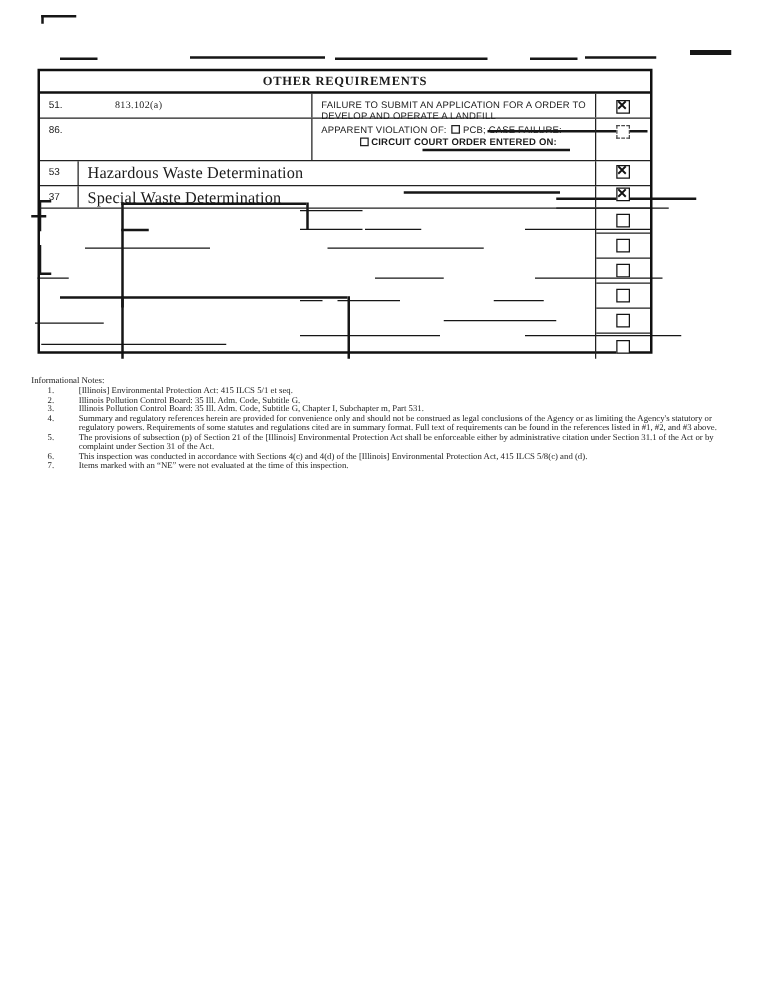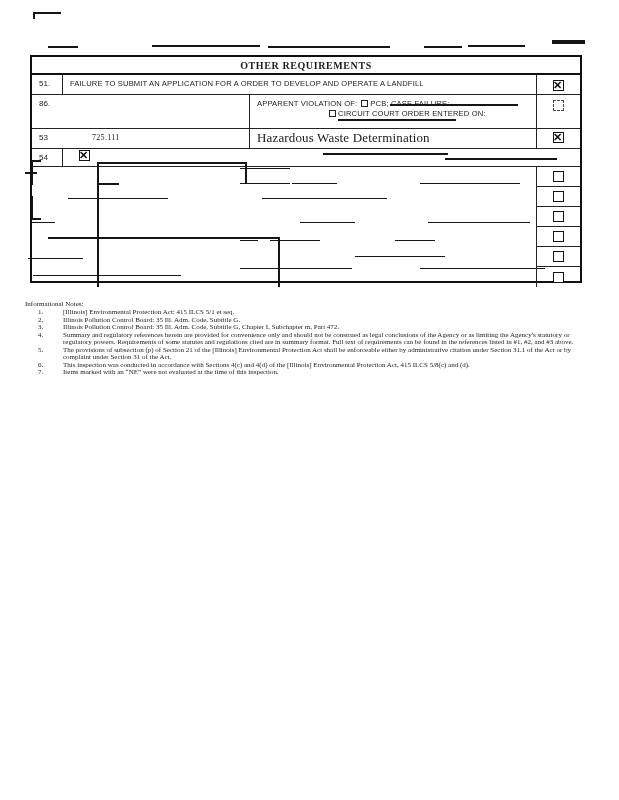--- a/index.html
+++ b/index.html
@@ -5,21 +5,21 @@
   html,body{margin:0;padding:0;}
   body{width:619px;height:800px;background:#ffffff;position:relative;
        font-family:"Liberation Sans",sans-serif;color:#1b1b1b;
        -webkit-font-smoothing:antialiased;}
   .page{position:absolute;inset:0;overflow:hidden;}
 
   
   .art{position:absolute;background:#161616;}
 
   
-  .tbl{position:absolute;left:30px;top:55px;width:552px;height:228px;
+  .tbl{position:absolute;left:30px;top:55px;width:492px;height:228px;
        border:2px solid #101010;box-sizing:border-box;background:transparent;}
   .hdr{height:16px;border-bottom:2px solid #101010;display:flex;
        align-items:center;justify-content:center;
        font-family:"Liberation Serif",serif;font-weight:bold;
        font-size:10px;letter-spacing:.6px;}
   .row{display:flex;border-bottom:1.3px solid #222;box-sizing:border-box;}
   .r51{height:20px;}
   .r52{height:34px;}
   .r53{height:20px;}
   .r54{height:18px;}
@@ -45,21 +45,21 @@
   .cb{width:11px;height:11px;border:1.5px solid #141414;box-sizing:border-box;
       position:relative;background:#fff;}
   .cb.checked::after{content:"\2715";position:absolute;left:-1px;top:-2.5px;
       font-size:11px;font-weight:bold;color:#101010;line-height:12px;}
   .cb-faint{border-style:dashed;border-width:1.3px;border-color:#4a4a4a;}
   .mt4{margin-top:5px;} .mt2{margin-top:3px;} .mt1{margin-top:1px;}
 
   
   .ibox{display:inline-block;width:7px;height:7px;border:1.1px solid #222;
         box-sizing:border-box;vertical-align:-1px;margin:0 2px 0 4px;}
-  .l2indent{margin-left:72px;display:inline-block;margin-top:1px;}
+  .l2indent{margin-left:31px;display:inline-block;margin-top:1px;font-weight:bold;}
 
   
   .notes{position:absolute;left:25px;top:301px;width:568px;
          font-family:"Liberation Serif",serif;font-size:7px;line-height:7.5px;
          color:#222;}
   .notes-heading{margin:0 0 .5px 0;}
   .nitem{display:flex;}
   .nnum{width:25px;margin-left:13px;flex:none;}
   .ntext{flex:1;}
 </style>
@@ -118,20 +118,21 @@
   </div>
 
   <div class="tbl">
 
     <div class="hdr">
       <span>OTHER REQUIREMENTS</span>
     </div>
 
     <div class="row r51">
       <div class="c-num">51.</div>
+      <div class="c-cite">813.102(a)</div>
       <div class="c-desc">FAILURE TO SUBMIT AN APPLICATION FOR A ORDER TO DEVELOP AND OPERATE A LANDFILL</div>
       <div class="c-cb">
         <div class="cb mt4 checked"></div>
       </div>
     </div>
 
     <div class="row r52">
       <div class="c-num">86.</div>
       <div class="c-cite"></div>
       <div class="c-desc">
@@ -139,29 +140,29 @@
         <br>
         <span class="l2indent"><span class="ibox" style="margin-left:0"></span><span>CIRCUIT COURT ORDER ENTERED ON:</span></span>
       </div>
       <div class="c-cb">
         <div class="cb cb-faint mt4"></div>
       </div>
     </div>
 
     <div class="row r53">
       <div class="c-num">53</div>
-      <div class="c-cite">725.111</div>
       <div class="c-desc serif">Hazardous Waste Determination</div>
       <div class="c-cb">
         <div class="cb mt2 checked"></div>
       </div>
     </div>
 
     <div class="row r54">
-      <div class="c-num">54</div>
+      <div class="c-num">37</div>
+      <div class="c-desc serif">Special Waste Determination</div>
       <div class="c-cb">
         <div class="cb mt1 checked"></div>
       </div>
     </div>
 
     <div class="blanksec">
       <div class="blankbody"></div>
       <div class="cbcol">
         <div class="cbcell">
             <div class="cb"></div>
@@ -190,21 +191,21 @@
     <div class="nitem">
       <span class="nnum">1.</span>
       <span class="ntext">[Illinois] Environmental Protection Act: 415 ILCS 5/1 et seq.</span>
     </div>
     <div class="nitem">
       <span class="nnum">2.</span>
       <span class="ntext">Illinois Pollution Control Board: 35 Ill. Adm. Code, Subtitle G.</span>
     </div>
     <div class="nitem">
       <span class="nnum">3.</span>
-      <span class="ntext">Illinois Pollution Control Board: 35 Ill. Adm. Code, Subtitle G, Chapter I, Subchapter m, Part 472.</span>
+      <span class="ntext">Illinois Pollution Control Board: 35 Ill. Adm. Code, Subtitle G, Chapter I, Subchapter m, Part 531.</span>
     </div>
     <div class="nitem">
       <span class="nnum">4.</span>
       <span class="ntext">Summary and regulatory references herein are provided for convenience only and should not be construed as legal conclusions of the Agency or as limiting the Agency's statutory or regulatory powers.  Requirements of some statutes and regulations cited are in summary format.  Full text of requirements can be found in the references listed in #1, #2, and #3 above.</span>
     </div>
     <div class="nitem">
       <span class="nnum">5.</span>
       <span class="ntext">The provisions of subsection (p) of Section 21 of the [Illinois] Environmental Protection Act shall be enforceable either by administrative citation under Section 31.1 of the Act or by complaint under Section 31 of the Act.</span>
     </div>
     <div class="nitem">

